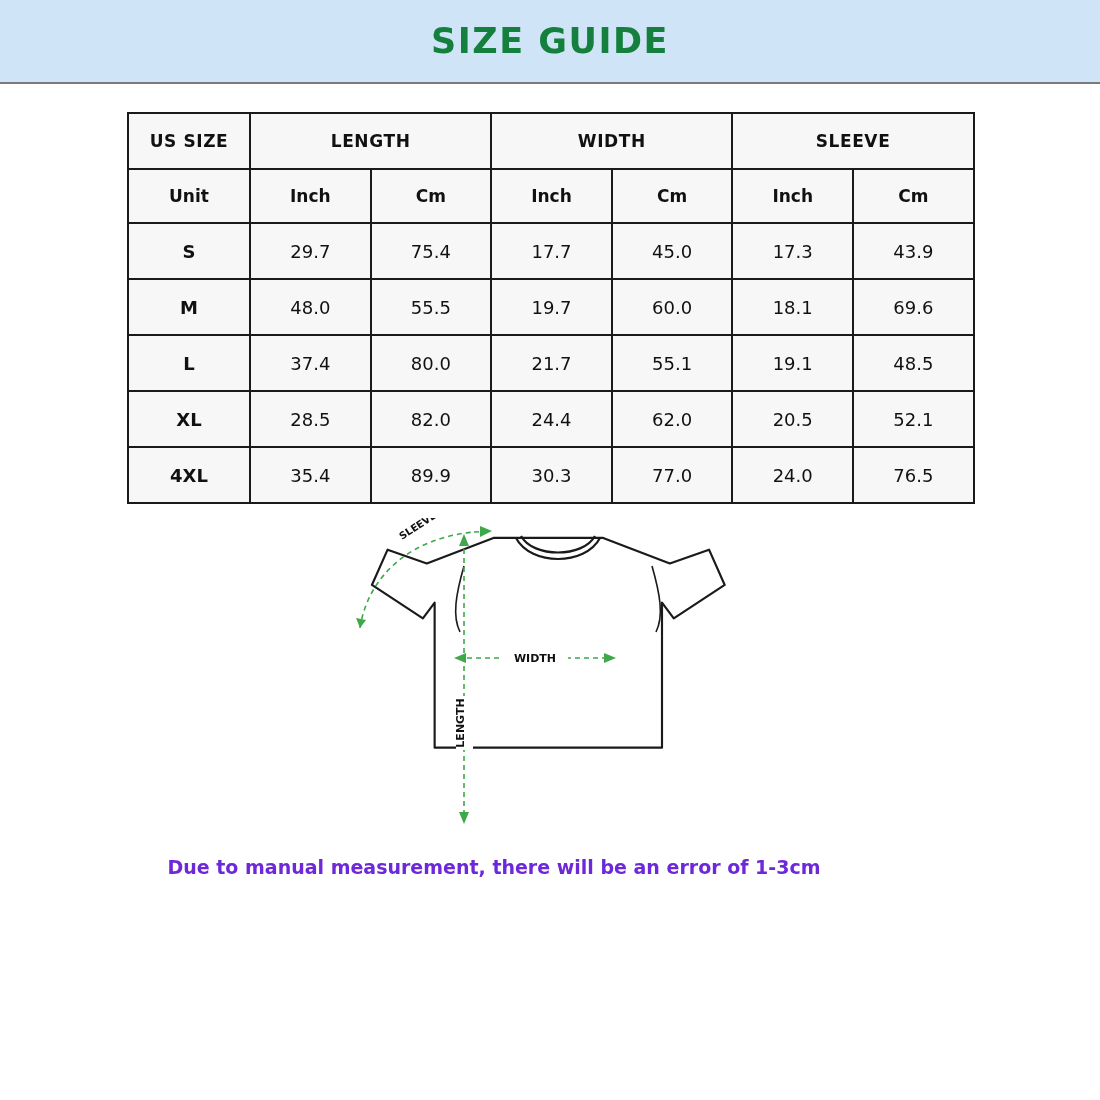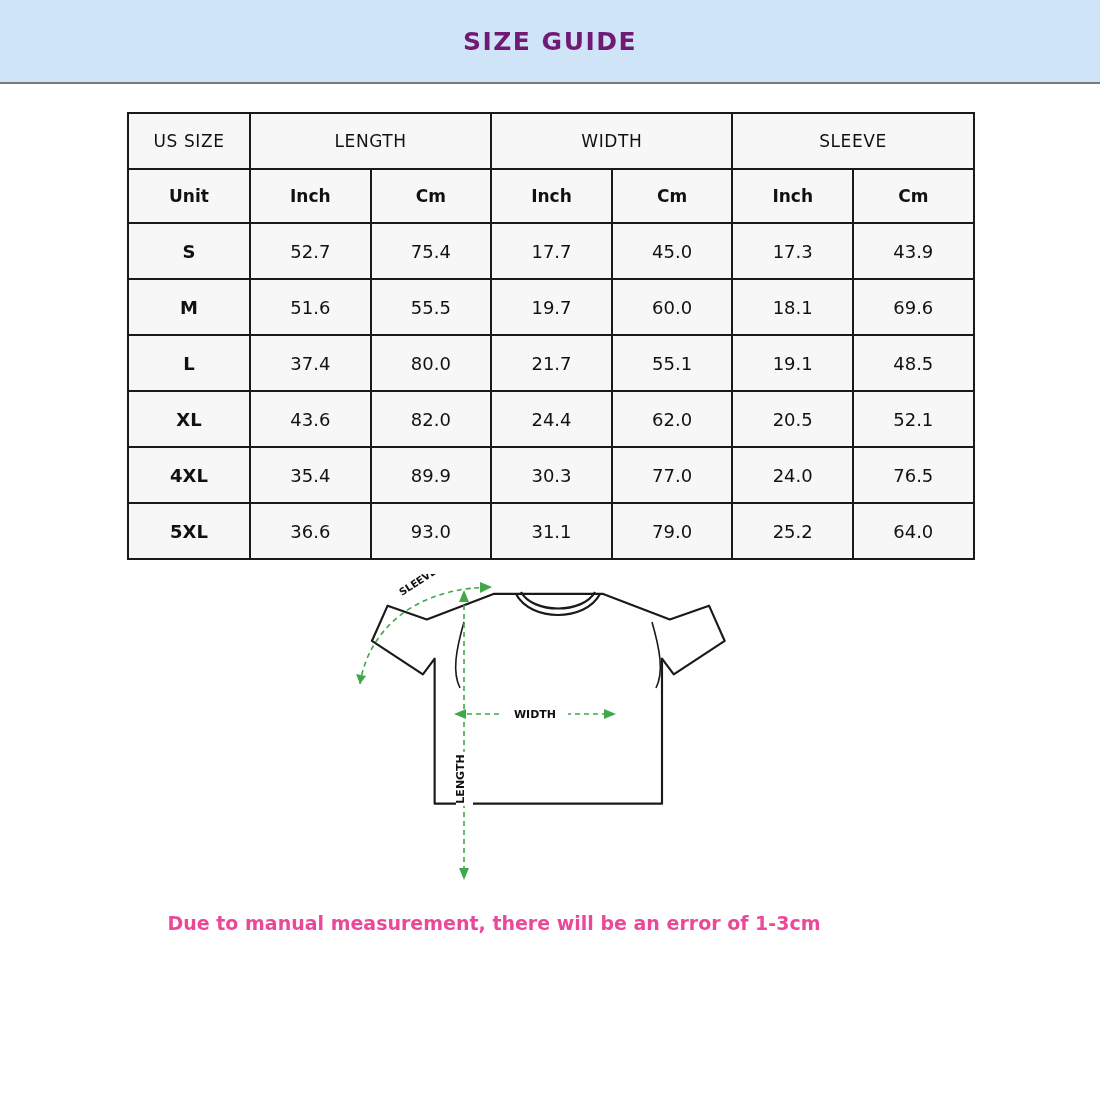--- a/index.html
+++ b/index.html
@@ -20,24 +20,24 @@
     width: 1100px;
     height: 84px;
     background: #cfe4f7;
     border-bottom: 2px solid #7a7a7a;
     display: flex;
     align-items: center;
     justify-content: center;
   }
   .header-title {
     font-family: "DejaVu Sans", sans-serif;
-    font-size: 25px;
+    font-size: 35px;
     font-weight: bold;
     letter-spacing: 1.5px;
-    color: #701a75;
+    color: #15803d;
   }
   
   .table-wrap {
     margin: 28px auto 0 auto;
     width: 846px;
   }
   table.size-table {
     border-collapse: collapse;
     width: 846px;
     table-layout: fixed;
@@ -47,21 +47,21 @@
   table.size-table td {
     border: 2px solid #1a1a1a;
     text-align: center;
     background: #f7f7f7;
     color: #111111;
     font-family: "DejaVu Sans", sans-serif;
   }
   .grp-head th {
     height: 56px;
     font-size: 17px;
-    font-weight: normal;
+    font-weight: bold;
     letter-spacing: 0.6px;
   }
   .unit-row td {
     height: 54px;
     font-size: 17px;
     font-weight: bold;
   }
   .data-row td {
     height: 56px;
     font-size: 18px;
@@ -80,21 +80,21 @@
     height: 330px;
     margin-top: 14px;
   }
   .diagram svg { display: block; margin: 0 auto; }
 
   
   .note {
     width: 988px;
     text-align: center;
     margin-top: 8px;
-    color: #ec4899;
+    color: #6d28d9;
     font-size: 19px;
     font-weight: bold;
     font-family: "DejaVu Sans", sans-serif;
   }
 </style>
 </head>
 <body>
 
 <div id="page">
 
@@ -127,71 +127,62 @@
           <td>Inch</td>
           <td>Cm</td>
           <td>Inch</td>
           <td>Cm</td>
           <td>Inch</td>
           <td>Cm</td>
         </tr>
 
         <tr class="data-row">
           <td class="size-cell">S</td>
-          <td>52.7</td>
+          <td>29.7</td>
           <td>75.4</td>
           <td>17.7</td>
           <td>45.0</td>
           <td>17.3</td>
           <td>43.9</td>
         </tr>
         <tr class="data-row">
           <td class="size-cell">M</td>
-          <td>51.6</td>
+          <td>48.0</td>
           <td>55.5</td>
           <td>19.7</td>
           <td>60.0</td>
           <td>18.1</td>
           <td>69.6</td>
         </tr>
         <tr class="data-row">
           <td class="size-cell">L</td>
           <td>37.4</td>
           <td>80.0</td>
           <td>21.7</td>
           <td>55.1</td>
           <td>19.1</td>
           <td>48.5</td>
         </tr>
         <tr class="data-row">
           <td class="size-cell">XL</td>
-          <td>43.6</td>
+          <td>28.5</td>
           <td>82.0</td>
           <td>24.4</td>
           <td>62.0</td>
           <td>20.5</td>
           <td>52.1</td>
         </tr>
         <tr class="data-row">
           <td class="size-cell">4XL</td>
           <td>35.4</td>
           <td>89.9</td>
           <td>30.3</td>
           <td>77.0</td>
           <td>24.0</td>
           <td>76.5</td>
-        </tr>
-        <tr class="data-row">
-          <td class="size-cell">5XL</td>
-          <td>36.6</td>
-          <td>93.0</td>
-          <td>31.1</td>
-          <td>79.0</td>
-          <td>25.2</td>
-          <td>64.0</td>
         </tr>
       </tbody>
     </table>
   </div>
 
   <div class="diagram">
     <svg width="420" height="330" viewBox="0 0 420 330">
 
       <g fill="#ffffff" stroke="#1a1a1a" stroke-width="2.2" stroke-linejoin="round">
         <path d="M128 104

